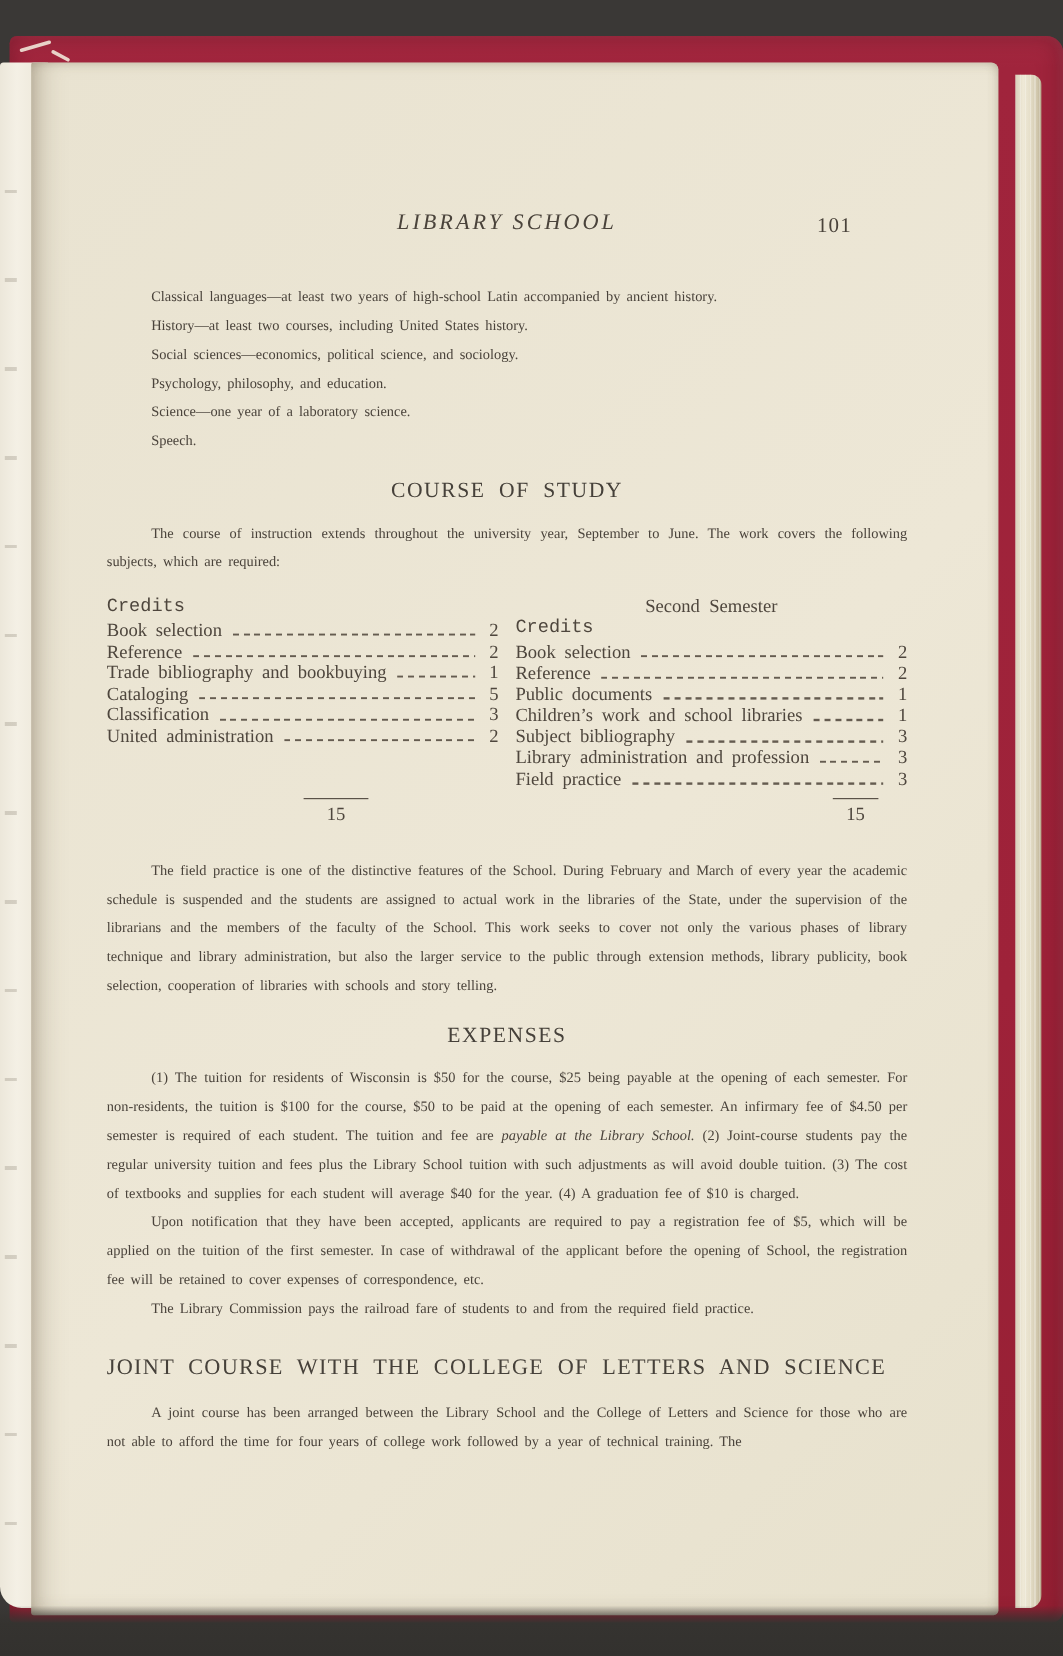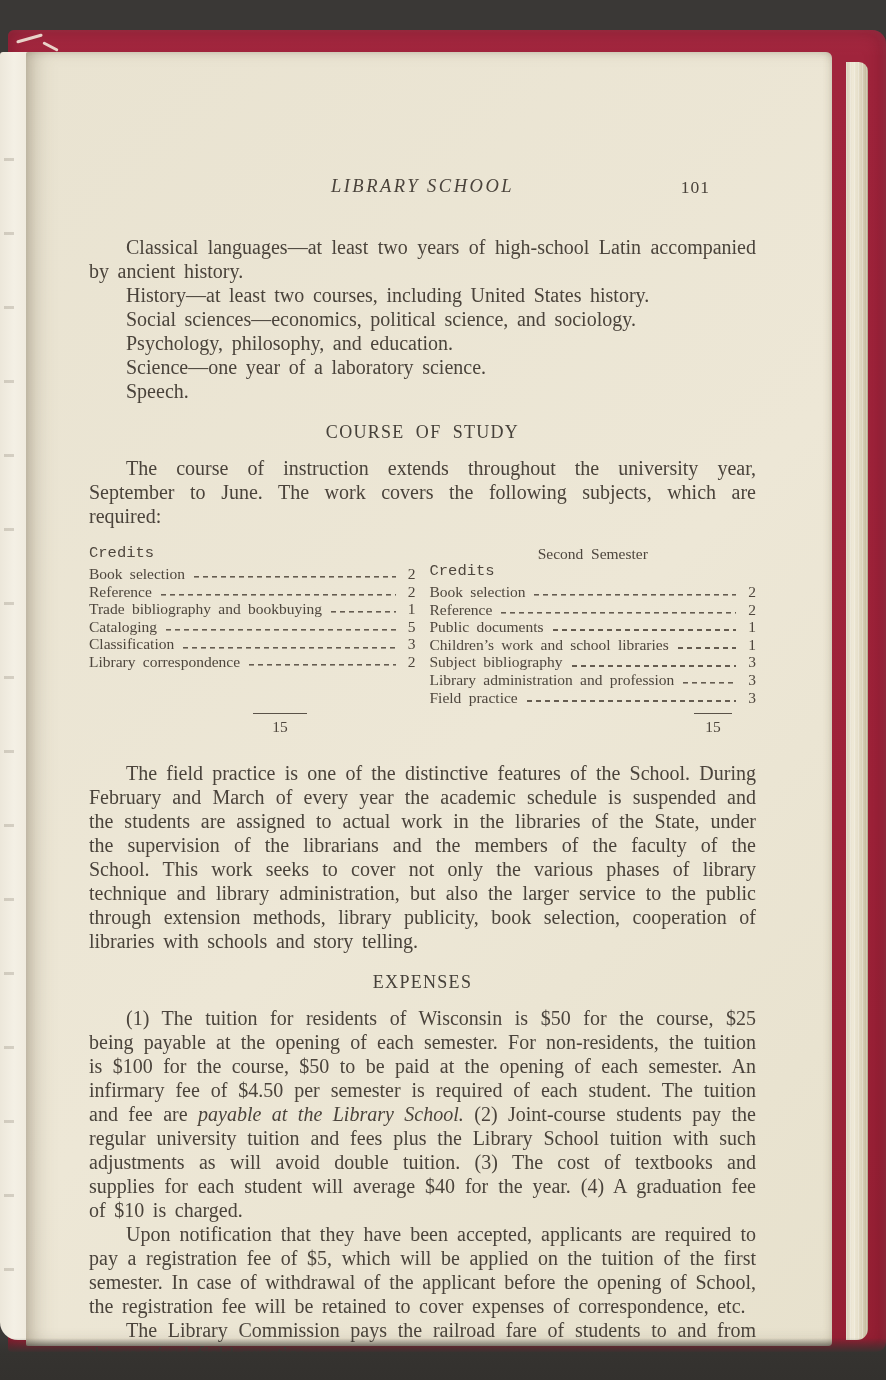--- a/index.html
+++ b/index.html
@@ -47,21 +47,21 @@
     color:#4a433b;
   }
   .bottom-shadow{
     position:absolute;left:0;top:1338px;width:886px;height:42px;
     background:linear-gradient(180deg,rgba(52,50,47,0) 0,#353330 15px,#33312e 100%);
   }
   
   .running{position:relative;text-align:center;margin-bottom:35px;height:24px;}
   .rh{font-style:italic;font-size:18.5px;letter-spacing:2.5px;color:#4a433b;}
   .pageno{position:absolute;right:46px;top:1px;font-size:17.5px;letter-spacing:1px;}
-  .bp{margin:0;font-size:20px;line-height:24px;text-align:justify;word-spacing:.18em;font-family:Liberation Serif, serif;}
+  .bp{margin:0;font-size:12px;line-height:24px;text-align:justify;word-spacing:.18em;font-family:Liberation Serif, serif;}
   .ind{text-indent:37px;}
   .hc{margin:19px 0 13px;text-align:center;font-size:18px;font-weight:normal;
       letter-spacing:1.3px;word-spacing:.3em;color:#46413a;}
   .hl{margin:28px 0 14px;font-size:18.5px;font-weight:normal;letter-spacing:1.1px;
       word-spacing:.3em;color:#46413a;text-align:left;white-space:nowrap;}
   .it{font-style:italic;}
   
   .schedule{display:grid;grid-template-columns:1fr 1fr;column-gap:14px;margin-top:17px;
             font-size:15.5px;color:#4e463d;}
   .col{display:flex;flex-direction:column;}
@@ -133,21 +133,21 @@
           <span class="clab">Cataloging</span>
             <span class="leader"></span>
             <span class="cval">5</span>
         </div>
         <div class="crow">
           <span class="clab">Classification</span>
             <span class="leader"></span>
             <span class="cval">3</span>
         </div>
         <div class="crow">
-          <span class="clab">Library correspondence</span>
+          <span class="clab">United administration</span>
             <span class="leader"></span>
             <span class="cval">2</span>
         </div>
         <div class="total tleft">
           <div class="trule"></div>
           <div class="tval">15</div>
         </div>
       </div>
 
       <div class="col">

